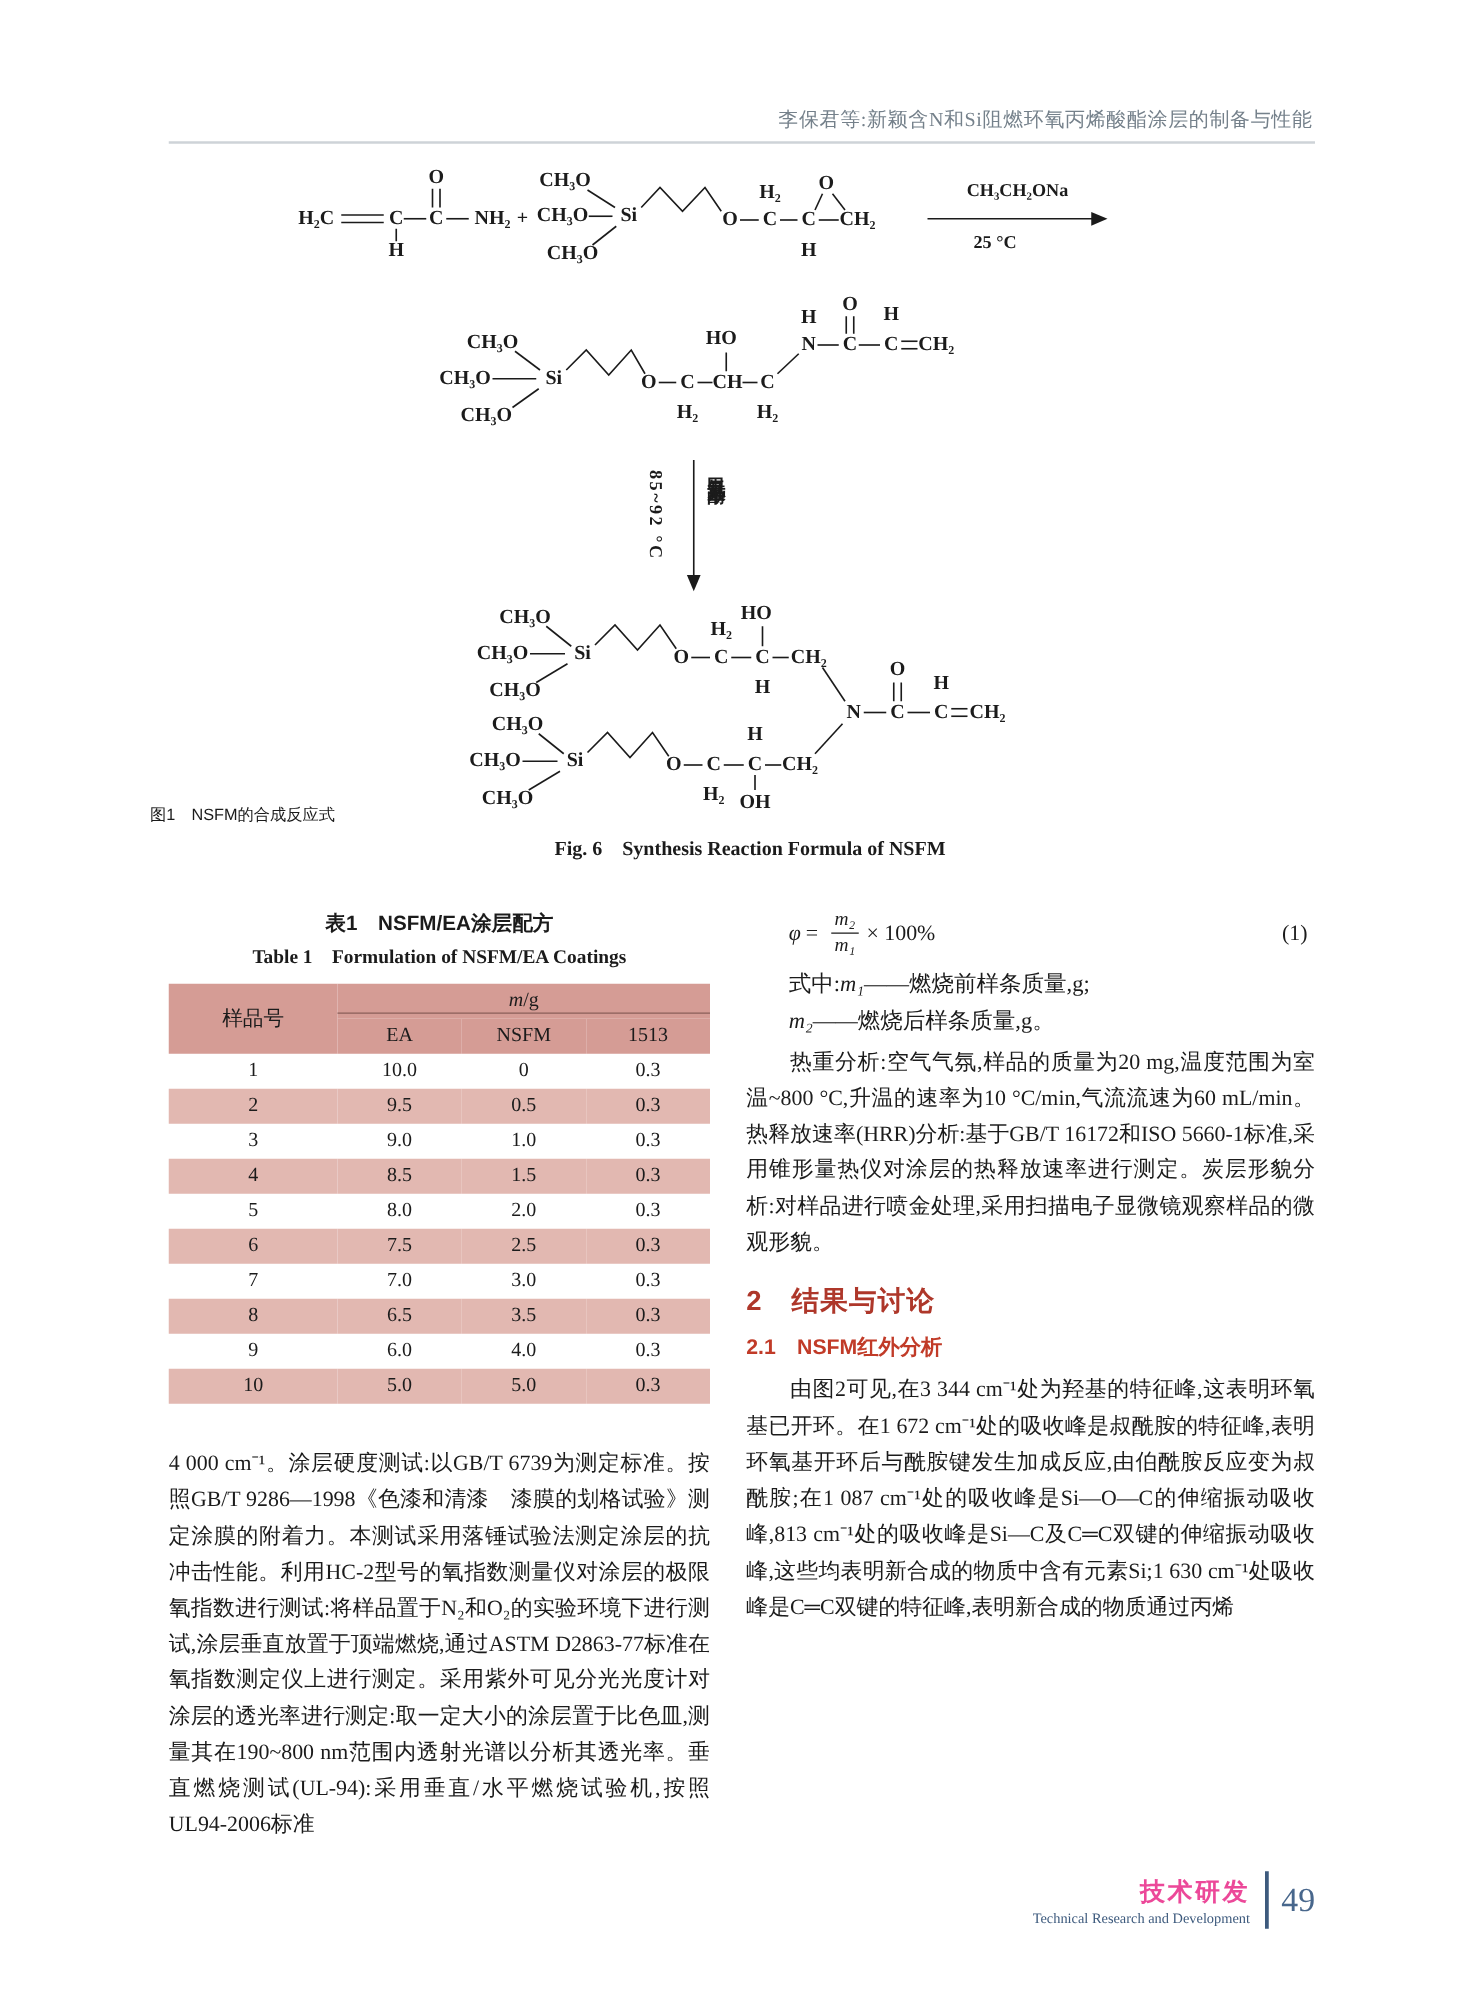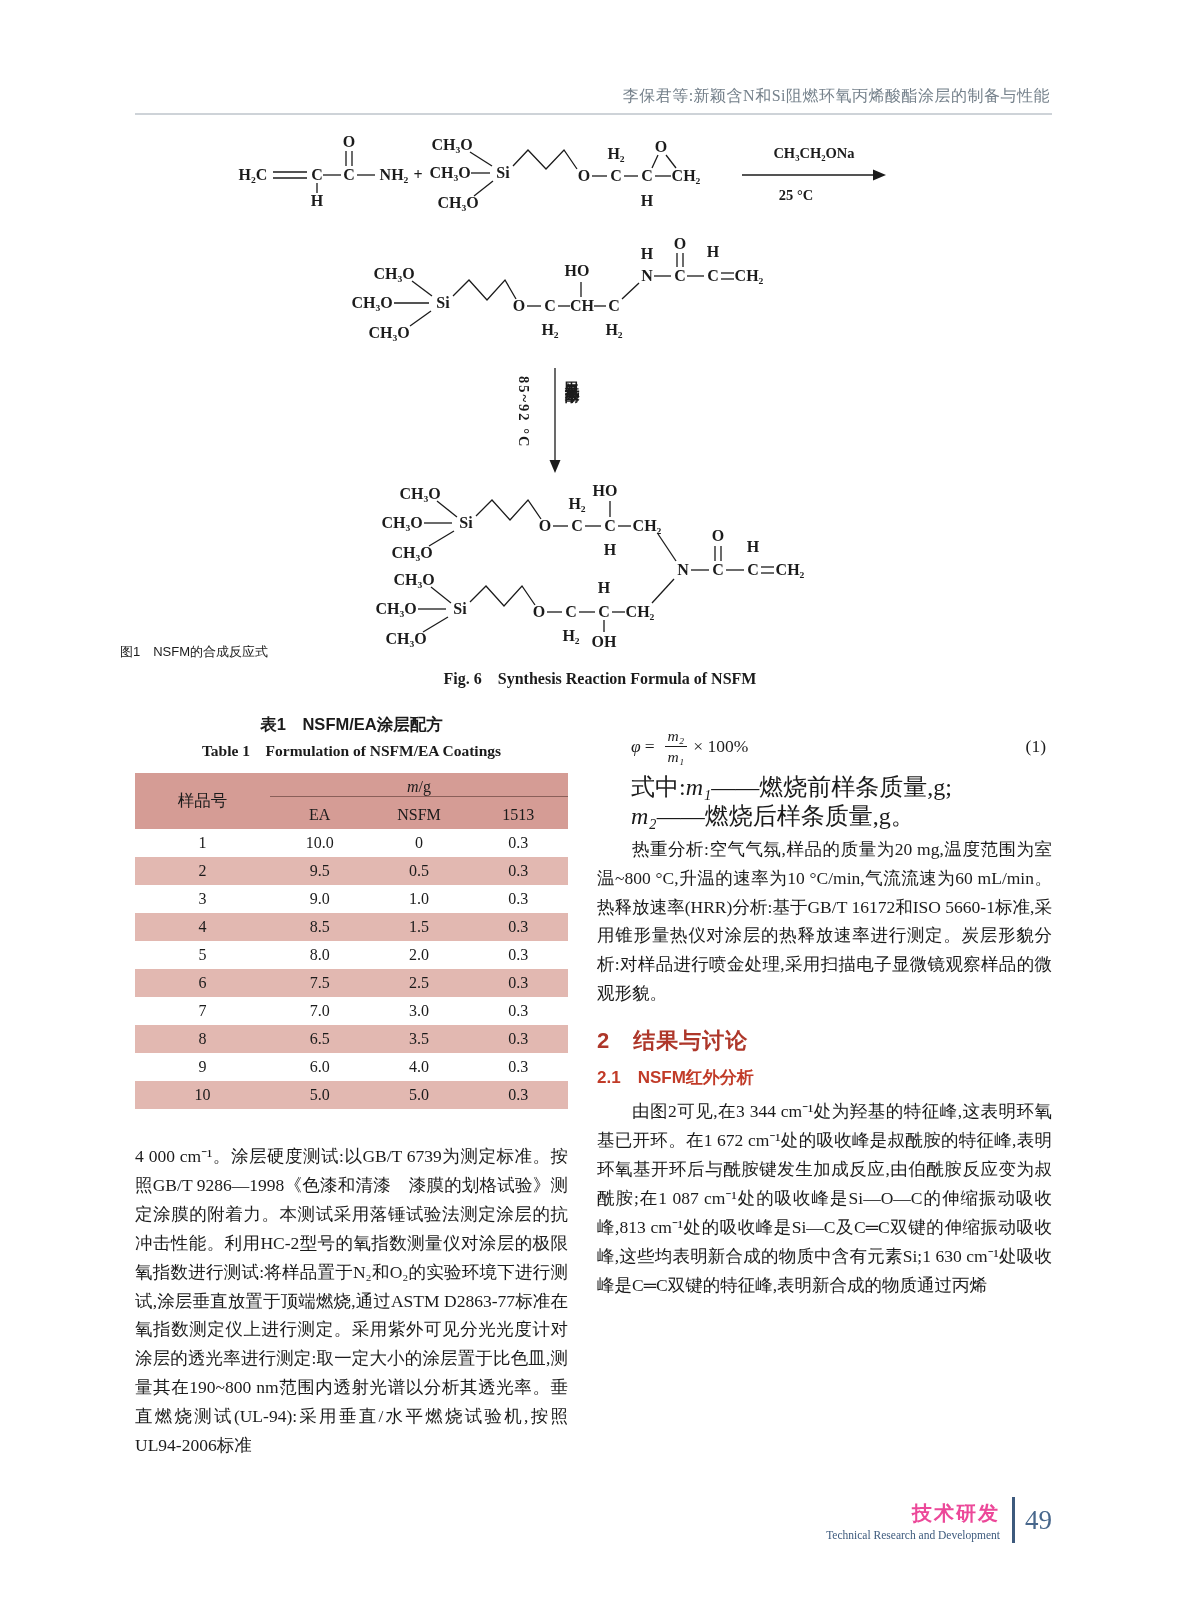--- a/index.html
+++ b/index.html
@@ -22,42 +22,42 @@
   .caption-zh { position:absolute; top:515px; left:0; width:100%; 
     font-family:"Liberation Sans", sans-serif; font-weight:normal; font-size:13px; }
   .caption-en { position:absolute; top:541px; left:0; width:100%; text-align:center;
     font-weight:bold; font-size:16px; }
 
   
   .columns { position:absolute; left:135px; right:135px; top:712px; display:flex; gap:29px; }
   .col-left { width:433px; flex:none; }
   .col-right { flex:1; }
 
-  .tbl-title-zh { text-align:center; font-family:"Liberation Sans", sans-serif; font-weight:bold; font-size:16.5px; margin-top:2px; }
+  .tbl-title-zh { text-align:center; font-family:"Liberation Sans", sans-serif; font-weight:bold; font-size:16.5px; margin-top:16px; }
   .tbl-title-en { text-align:center; font-weight:bold; font-size:15.5px; margin-top:5px; margin-bottom:11px; }
   table.formu { width:100%; border-collapse:collapse; font-size:16px; table-layout:fixed; }
   table.formu th, table.formu td { text-align:center; font-weight:normal; height:28px; padding:0; }
   table.formu thead { background:#d59c95; }
   table.formu thead th { height:28px; }
   th.sample-col { width:135px; font-size:16.5px; }
   .mg-cell { border-bottom:1px solid #8a5f59; font-size:16px; }
   .mg-var { font-style:italic; }
   table.formu tbody tr.alt { background:#e2b8b1; }
 
   .body-par { font-size:17.5px; line-height:28.9px; text-align:justify; }
   .indent { text-indent:2em; }
   .left-par { margin-top:33px; }
 
   
   .equation { display:flex; align-items:center; margin:14px 0 6px 34px; font-size:17.5px; position:relative; }
   .eq-var { font-style:italic; }
   .frac { display:inline-flex; flex-direction:column; align-items:center; margin:0 6px; font-size:15.5px; font-style:italic; line-height:1.25; }
   .frac .num { border-bottom:1.3px solid #1b1b1b; padding:0 3px 1px; }
   .eq-no { position:absolute; right:6px; }
-  .where-line { font-size:24px; line-height:29px; margin-left:34px; }
+  .where-line { font-size:18px; line-height:29px; margin-left:34px; }
   .where-line.l2 { margin-left:34px; }
 
   .sec-head { font-family:"Liberation Sans", sans-serif; font-weight:bold; font-size:22px;
     color:#ae372a; margin:18px 0 10px; letter-spacing:1px; }
   .subsec-head { font-family:"Liberation Sans", sans-serif; font-weight:bold; font-size:17px;
     color:#c13b28; margin:0 0 8px; }
 
   
   .footer { position:absolute; top:1497px; right:135px; display:flex; align-items:center; }
   .footer .zh { font-family:"Liberation Sans", sans-serif; font-weight:bold; font-size:20px; color:#ec4899; text-align:right; letter-spacing:2px; }

